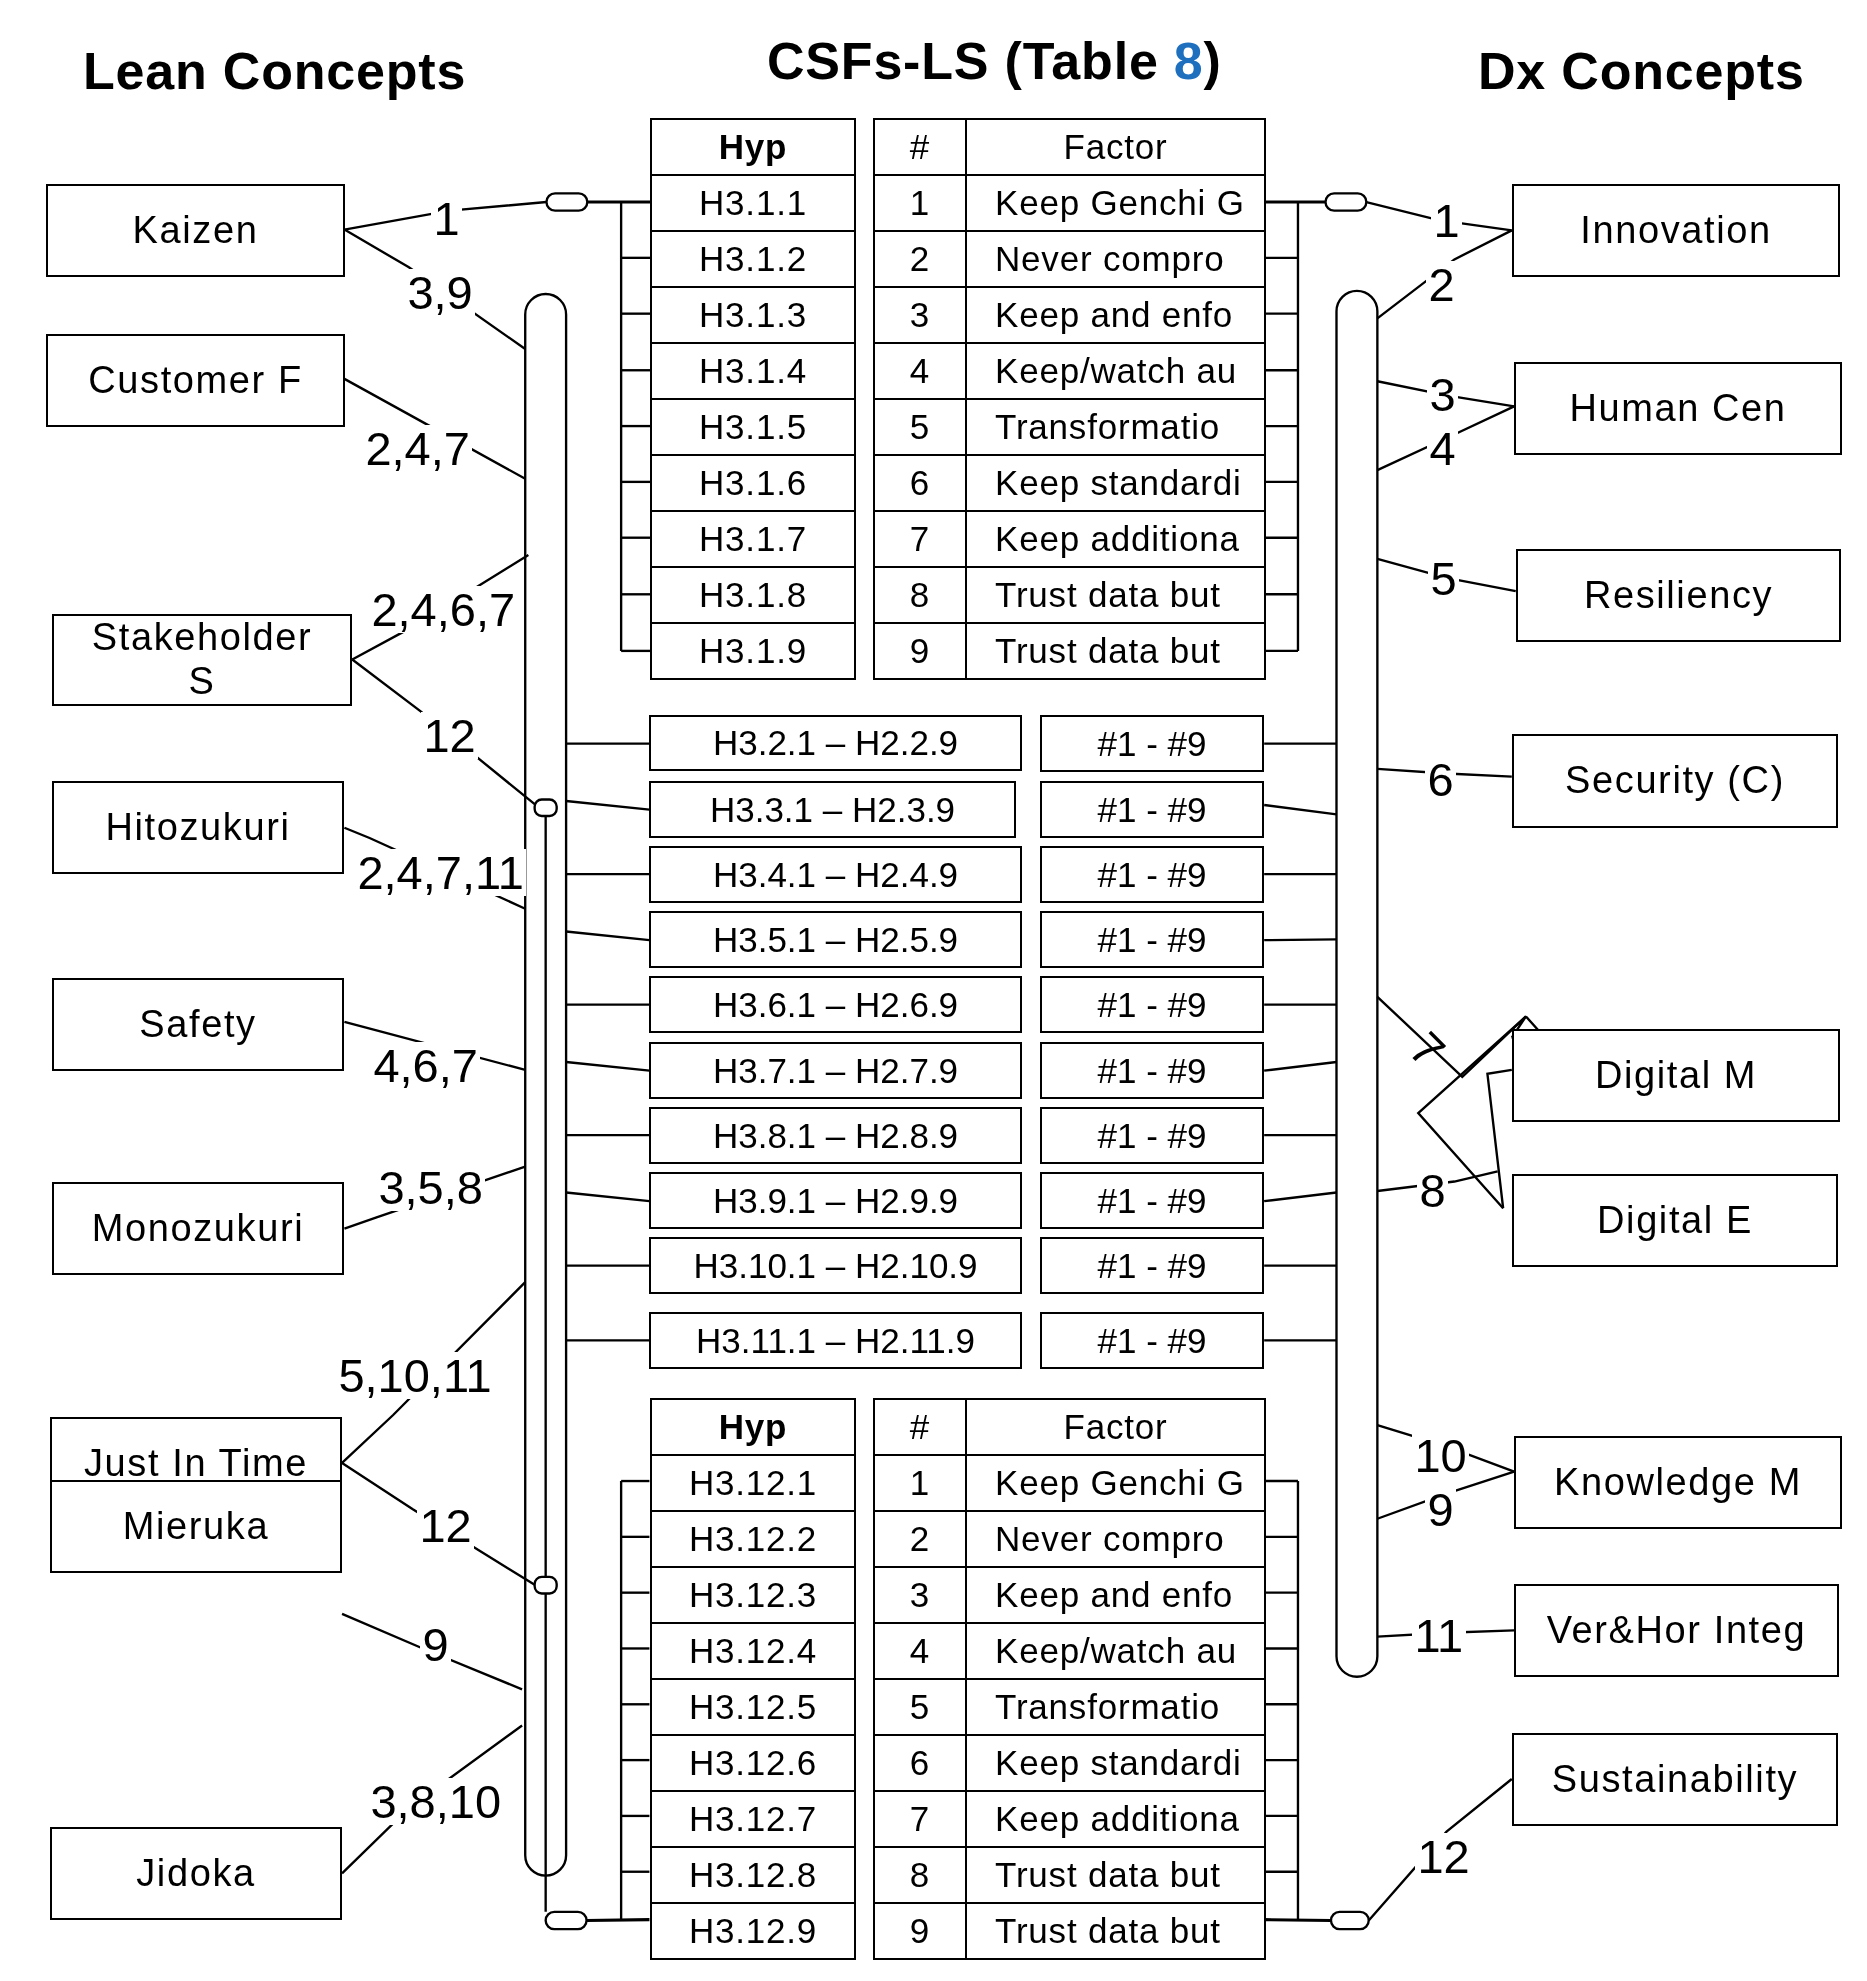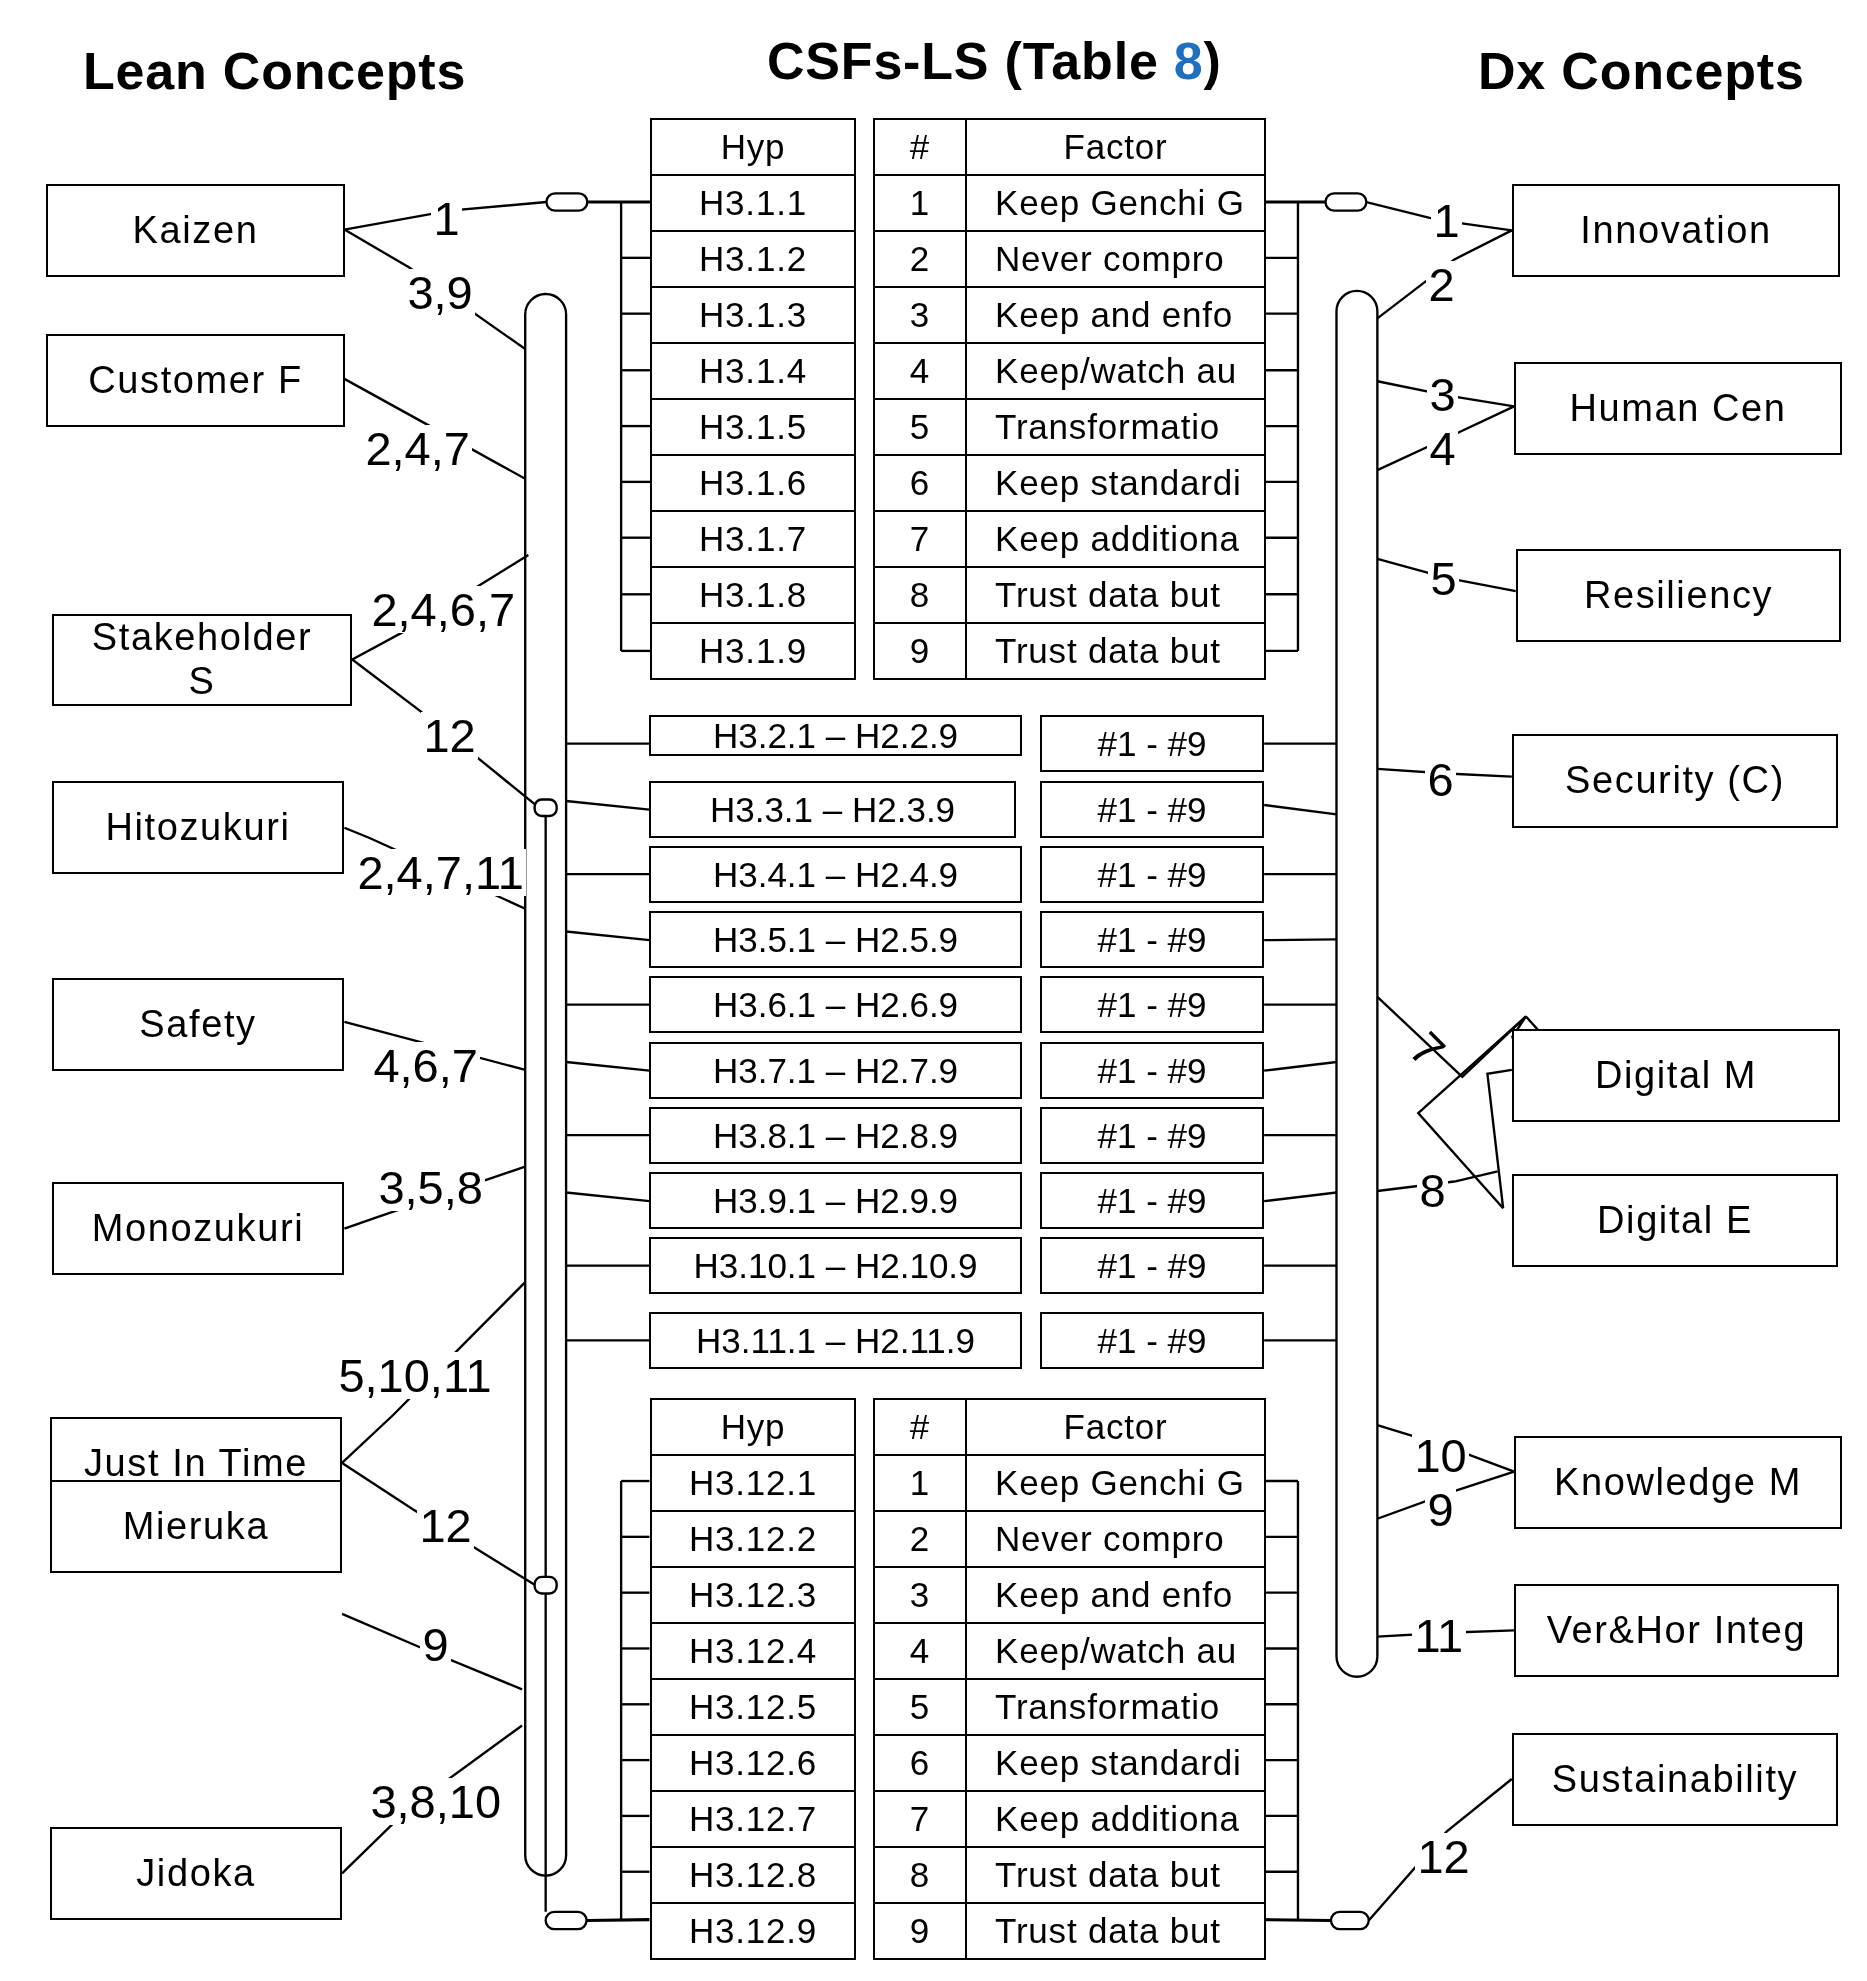--- a/index.html
+++ b/index.html
@@ -5,21 +5,21 @@
   html, body { margin:0; padding:0; background:#ffffff; }
   body { width:1868px; height:1981px; position:relative; overflow:hidden;
          font-family:"Liberation Sans", "DejaVu Sans", sans-serif; color:#000; }
   .heading { position:absolute; font-weight:bold; font-size:52px; white-space:nowrap; letter-spacing:0.8px; }
   .heading .accent { color:#1f6fbf; }
   .box { position:absolute; border:2.4px solid #000; box-sizing:border-box; background:#fff;
          display:flex; align-items:center; justify-content:center; text-align:center;
          font-size:38px; line-height:1.15; letter-spacing:1.6px; }
   .tbl { position:absolute; border-collapse:collapse; background:#fff; }
   .tbl td, .tbl th { border:2.4px solid #000; text-align:center; padding:0; font-size:35px; font-weight:normal; letter-spacing:0.8px; white-space:nowrap; overflow:hidden; }
-  .tbl th.bold { font-weight:normal; }
+  .tbl th.bold { font-weight:bold; }
   .tbl td.fac { text-align:left; padding-left:28px; }
   .rng { position:absolute; border:2.4px solid #000; box-sizing:border-box; background:#fff;
          display:flex; align-items:center; justify-content:center; font-size:35px; white-space:nowrap; }
   .lbl { position:absolute; font-size:47px; line-height:1; white-space:nowrap; background:#fff; padding:0 2.4px; }
   svg.wires { position:absolute; left:0; top:0; }
 </style>
 </head>
 <body>
 
 <svg class="wires" width="1868" height="1981" viewBox="0 0 2376 2520">
@@ -233,21 +233,21 @@
         <td>8</td>
         <td class="fac">Trust data but</td>
       </tr>
   <tr style="height:56px;">
         <td>9</td>
         <td class="fac">Trust data but</td>
       </tr>
 </tbody>
   </table>
 
-<div class="rng" style="left:649px; top:715px;  width:373px; height:41px;">H3.2.1 – H2.2.9</div>
+<div class="rng" style="left:649px; top:715px;  width:373px; height:56px;">H3.2.1 – H2.2.9</div>
 <div class="rng" style="left:1040px; top:715px; width:224px; height:57px;">#1 - #9</div>
 <div class="rng" style="left:649px; top:781px;  width:367px; height:57px;">H3.3.1 – H2.3.9</div>
 <div class="rng" style="left:1040px; top:781px; width:224px; height:57px;">#1 - #9</div>
 <div class="rng" style="left:649px; top:846px; width:373px; height:57px;">H3.4.1 – H2.4.9</div>
 <div class="rng" style="left:1040px; top:846px; width:224px; height:57px;">#1 - #9</div>
 <div class="rng" style="left:649px; top:911px; width:373px; height:57px;">H3.5.1 – H2.5.9</div>
 <div class="rng" style="left:1040px; top:911px; width:224px; height:57px;">#1 - #9</div>
 <div class="rng" style="left:649px; top:976px; width:373px; height:57px;">H3.6.1 – H2.6.9</div>
 <div class="rng" style="left:1040px; top:976px; width:224px; height:57px;">#1 - #9</div>
 <div class="rng" style="left:649px; top:1042px; width:373px; height:57px;">H3.7.1 – H2.7.9</div>

